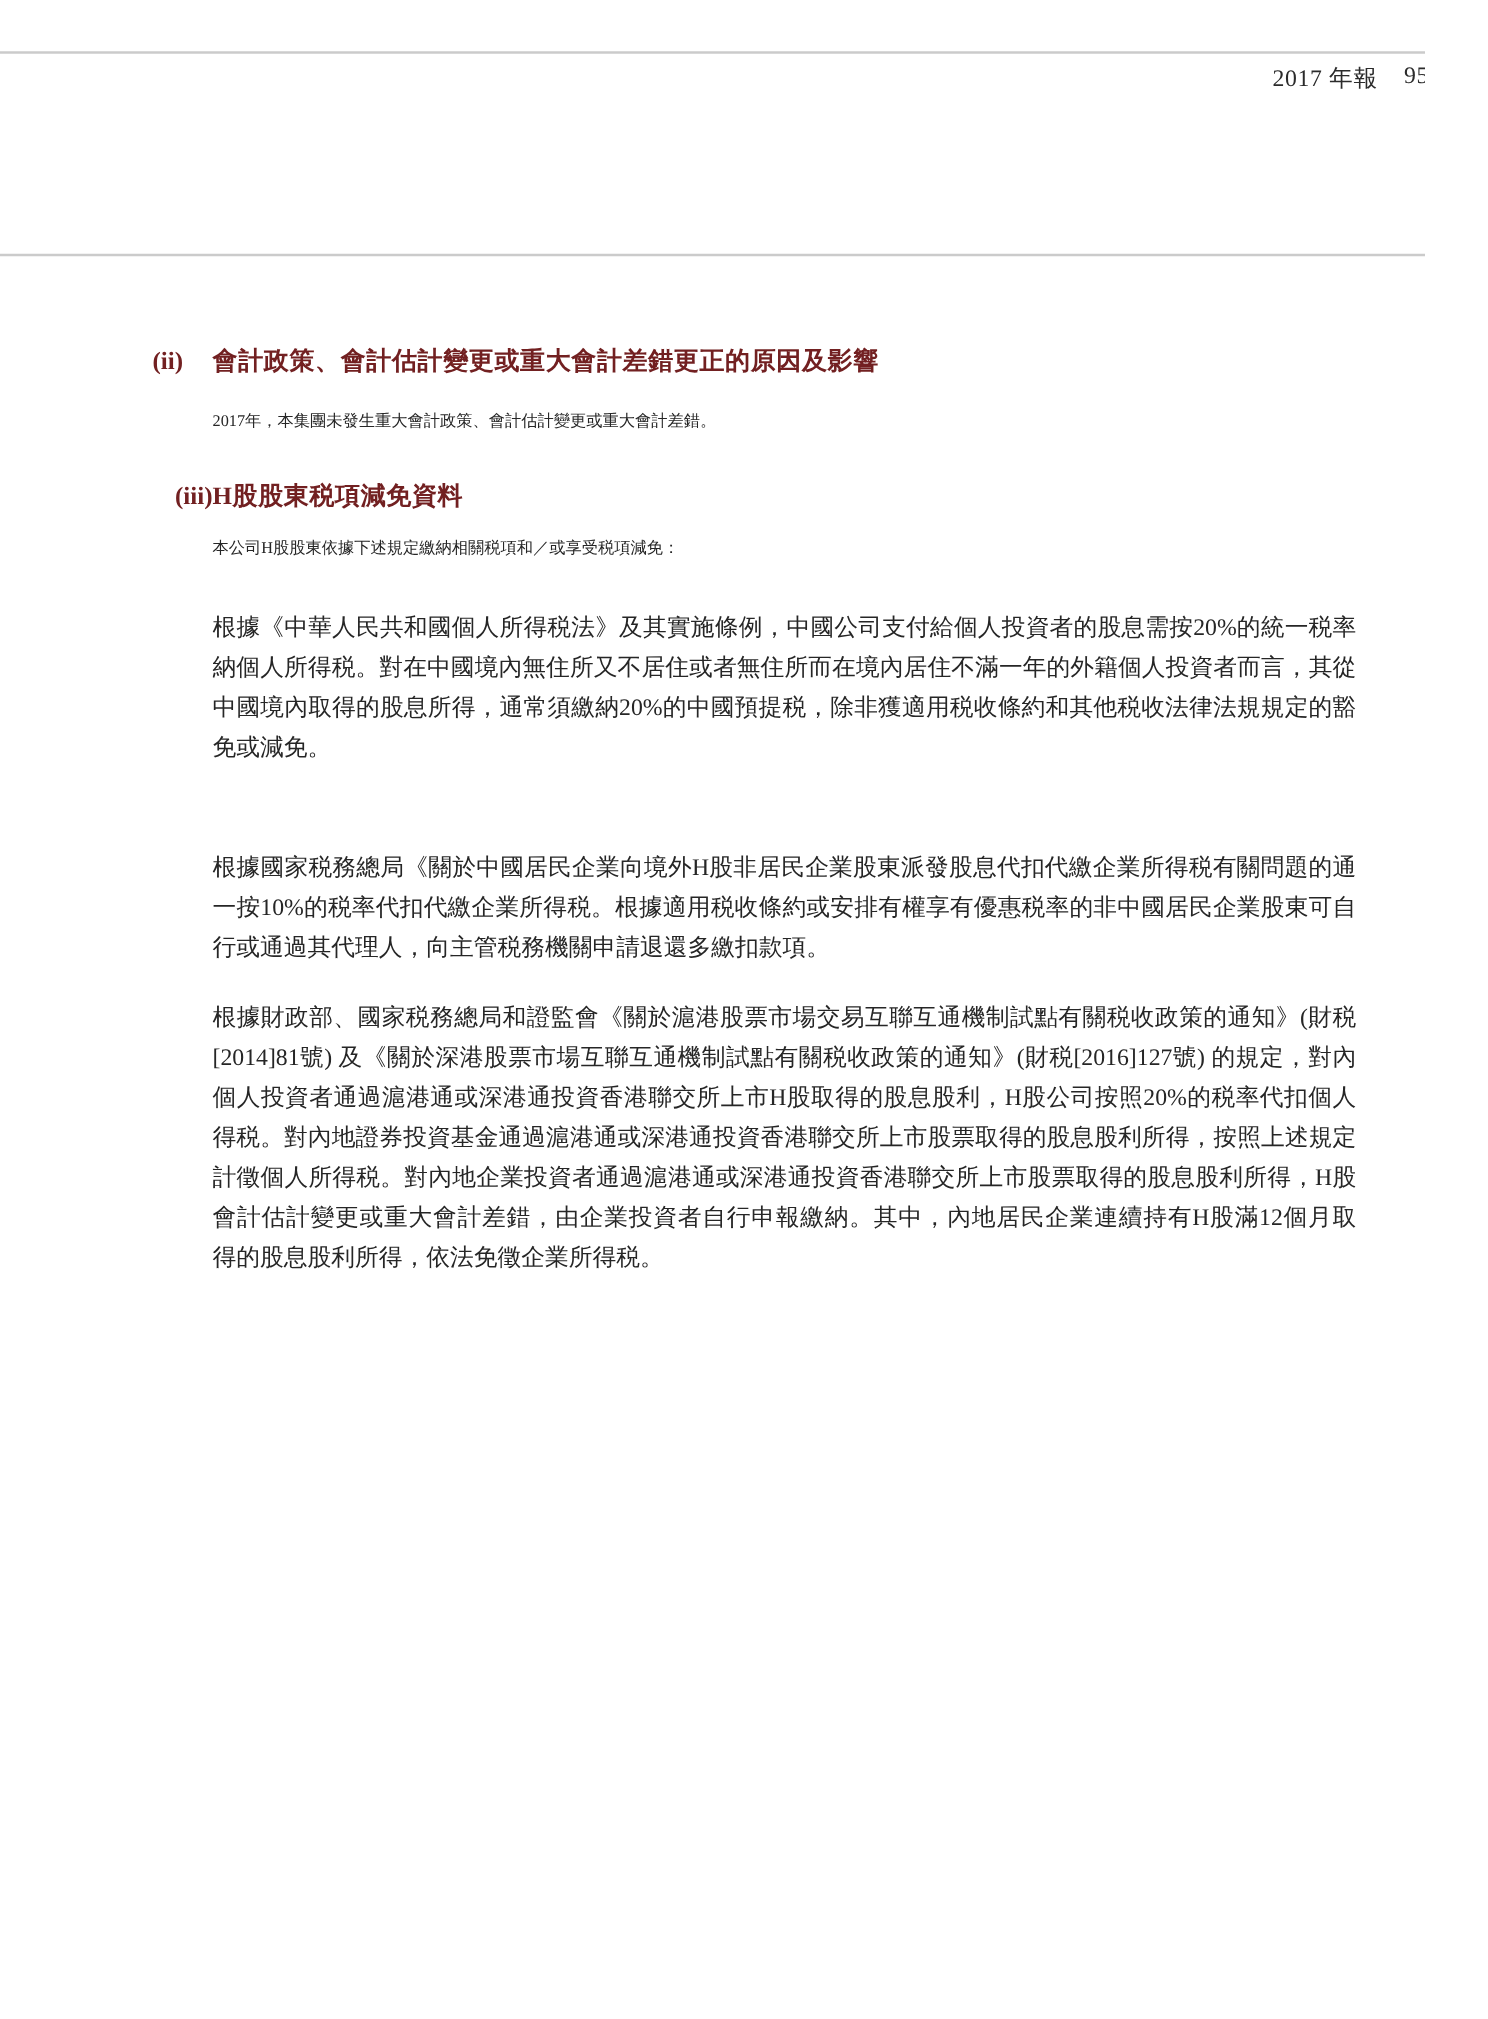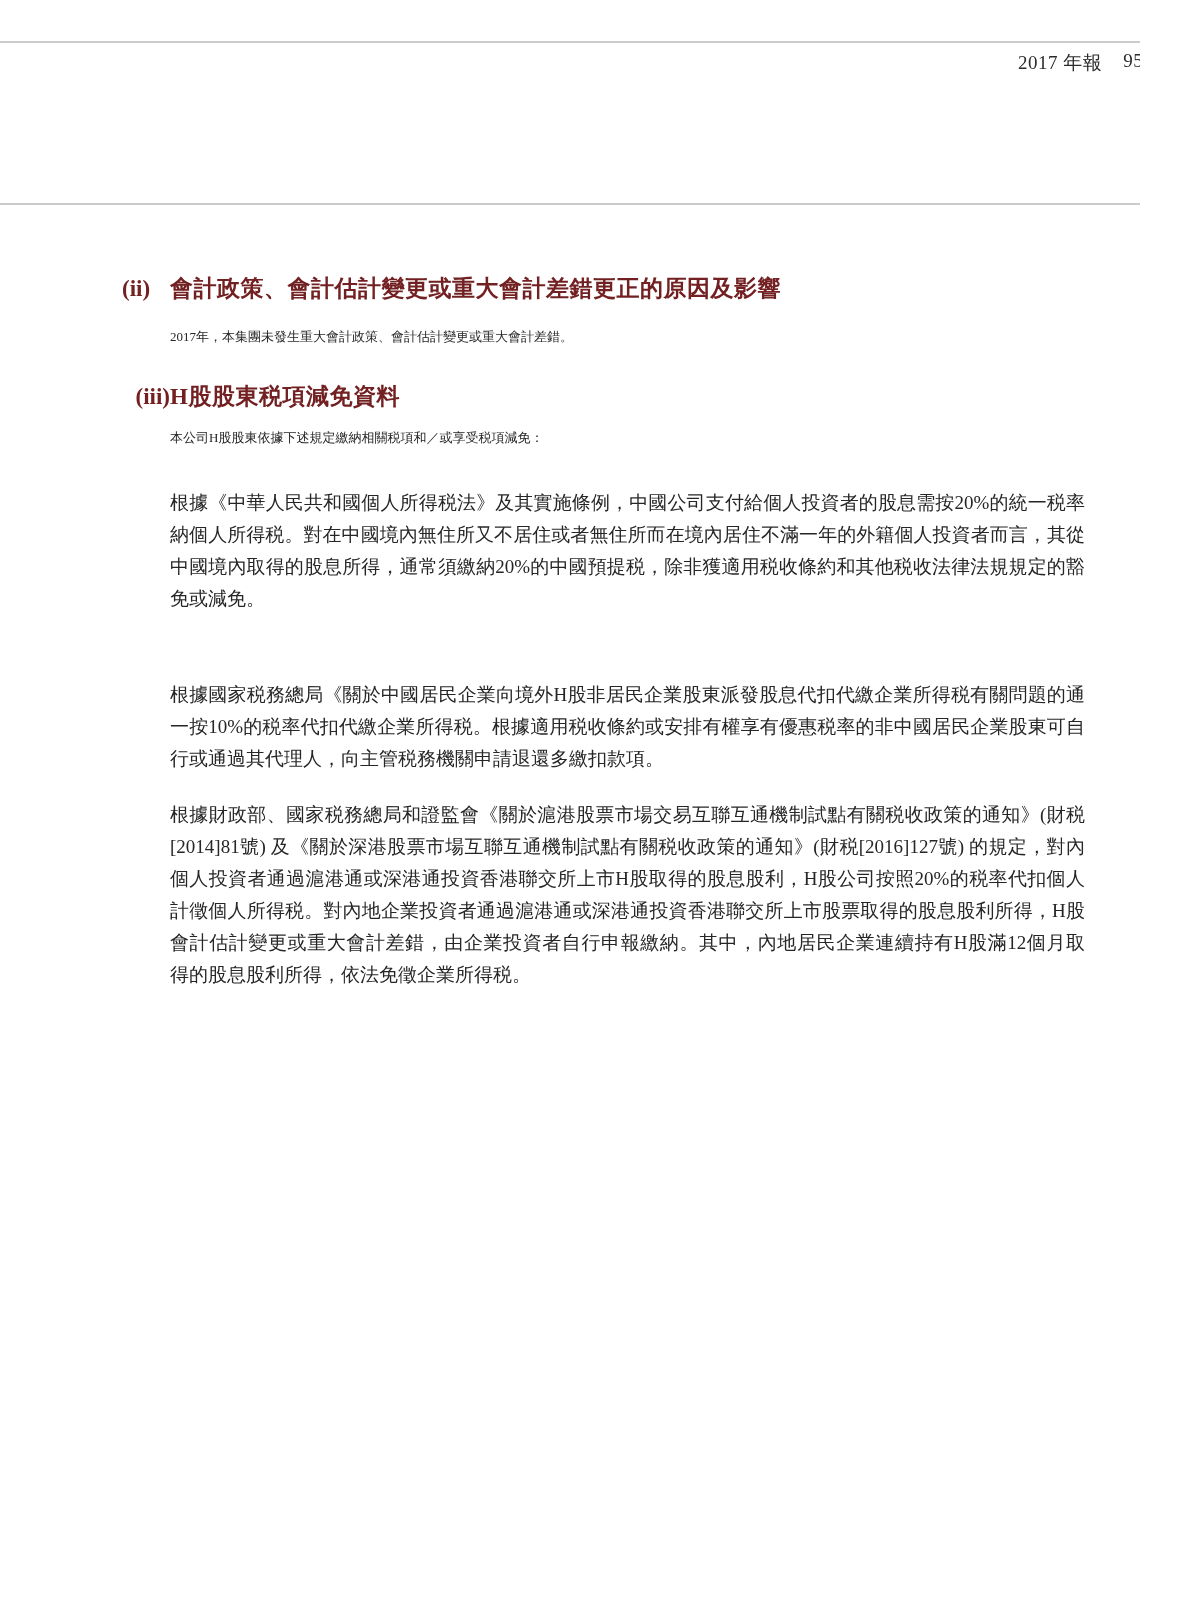--- a/index.html
+++ b/index.html
@@ -31,21 +31,21 @@
     letter-spacing: 0.5px;
     color: var(--header_text, #2b2b2b);
     white-space: nowrap;
   }
   .sec-heading {
     position: absolute;
     left: 122px;
     display: flex;
     align-items: flex-start;
     font-weight: bold;
-    font-size: 23px;
+    font-size: 20px;
     line-height: 30px;
     letter-spacing: 0.5px;
     color: var(--heading, #722021);
     white-space: nowrap;
   }
   .sec-heading .lbl { flex: 0 0 48px; width: 48px; letter-spacing: 0; }
   #heading-ii  { top: 274px; }
   #heading-iii { top: 382px; text-align: right; }
   .bodyline {
     position: absolute;
@@ -116,18 +116,19 @@
   <div class="para" id="para-2">
     <div class="ln">根據國家税務總局《關於中國居民企業向境外H股非居民企業股東派發股息代扣代繳企業所得税有關問題的通</div>
     <div class="ln">一按10%的税率代扣代繳企業所得税。根據適用税收條約或安排有權享有優惠税率的非中國居民企業股東可自</div>
     <div class="ln last">行或通過其代理人，向主管税務機關申請退還多繳扣款項。</div>
   </div>
 
   <div class="para" id="para-3">
     <div class="ln">根據財政部、國家税務總局和證監會《關於滬港股票市場交易互聯互通機制試點有關税收政策的通知》(財税</div>
     <div class="ln">[2014]81號) 及《關於深港股票市場互聯互通機制試點有關税收政策的通知》(財税[2016]127號) 的規定，對內地</div>
     <div class="ln">個人投資者通過滬港通或深港通投資香港聯交所上市H股取得的股息股利，H股公司按照20%的税率代扣個人所</div>
+    <div class="ln">得税。對內地證券投資基金通過滬港通或深港通投資香港聯交所上市股票取得的股息股利所得，按照上述規定</div>
     <div class="ln">計徵個人所得税。對內地企業投資者通過滬港通或深港通投資香港聯交所上市股票取得的股息股利所得，H股公</div>
     <div class="ln">會計估計變更或重大會計差錯，由企業投資者自行申報繳納。其中，內地居民企業連續持有H股滿12個月取</div>
     <div class="ln last">得的股息股利所得，依法免徵企業所得税。</div>
   </div>
 
 </div>
 
 </body></html>

